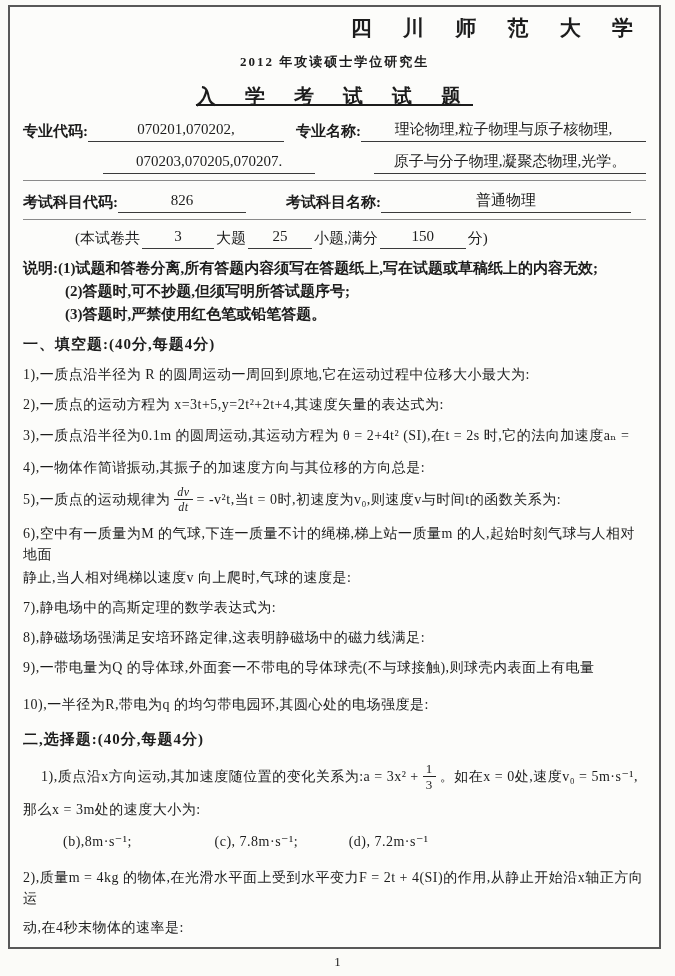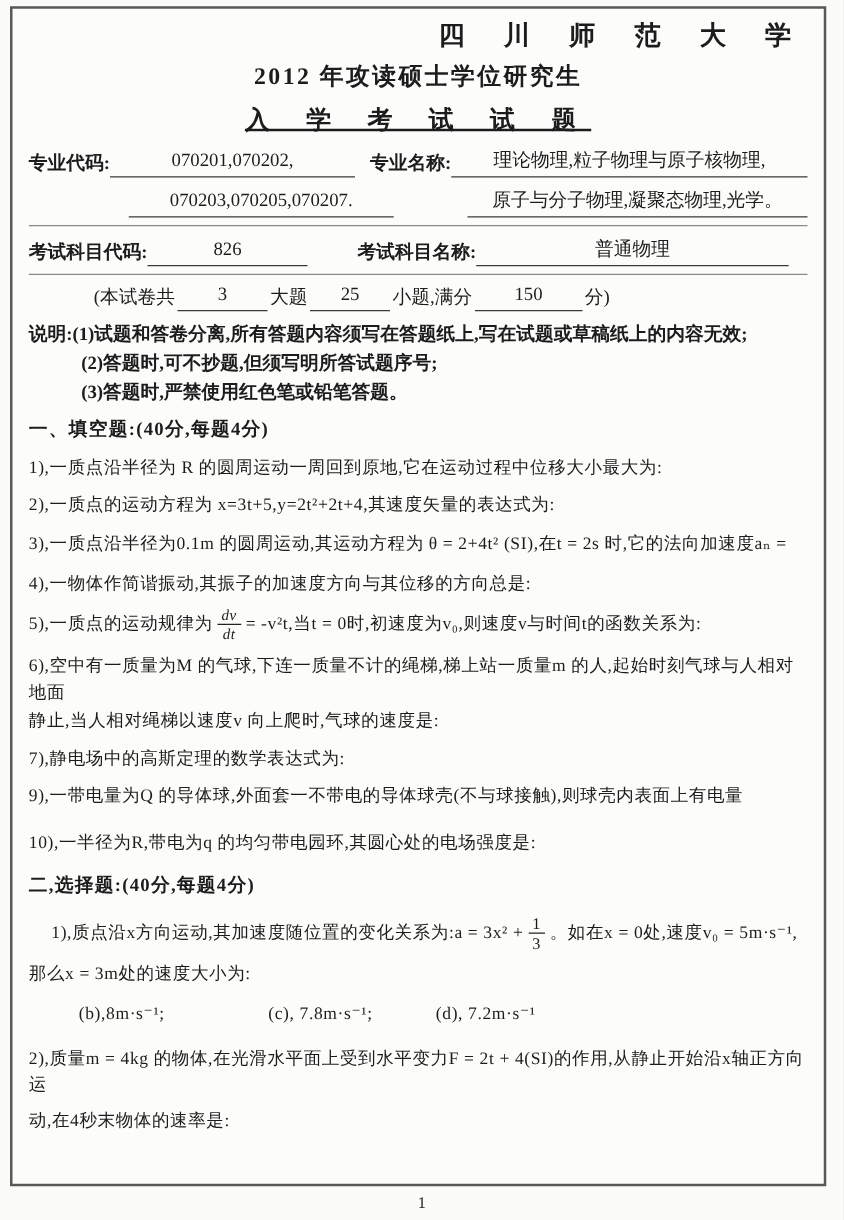--- a/index.html
+++ b/index.html
@@ -3,21 +3,21 @@
 <meta charset="utf-8">
 <style>
   html,body{margin:0;padding:0;background:#e8e8e6;}
   .page{position:relative;width:675px;height:976px;background:#fbfbf8;
         font-family:"Liberation Serif","DejaVu Serif",serif;color:#1c1c1c;overflow:hidden;}
   .frame{position:absolute;left:8px;top:5px;width:653px;height:944px;
          border:2px solid #585858;box-sizing:border-box;background:#fcfcfa;}
   .content{padding:5px 13px 0 13px;font-size:14px;line-height:21px;}
 
   .title-univ{text-align:right;font-size:21px;font-weight:bold;letter-spacing:13px;margin-top:6px;}
-  .title-year{text-align:center;font-size:19px;font-weight:bold;letter-spacing:2px;margin-top:12px;}
+  .title-year{text-align:center;font-size:13px;font-weight:bold;letter-spacing:2px;margin-top:12px;}
   .title-exam{text-align:center;font-size:20px;font-weight:bold;letter-spacing:12px;margin-top:14px;text-decoration:underline;}
 
   .fields{margin-top:12px;font-size:15px;}
   .frow{display:flex;align-items:flex-end;margin-top:9px;}
   .flabel{white-space:nowrap;font-weight:bold;}
   .uline{border-bottom:1px solid #3a3a3a;text-align:center;padding:0 4px 1px;box-sizing:border-box;}
   .rule{border-bottom:1px solid #8a8a8a;margin-top:6px;}
   .spacer{display:inline-block;}
 
   .summary{padding-left:52px;margin-top:6px;font-size:15px;display:flex;align-items:flex-end;}
@@ -108,20 +108,21 @@
         <span class="frac">
           <span class="num">dv</span>
           <span class="den">dt</span>
         </span>
         <span class="part">= -v²t,当t = 0时,初速度为v₀,则速度v与时间t的函数关系为:</span>
       </div>
 
       <div class="q" style="margin-top:10px;">6),空中有一质量为M 的气球,下连一质量不计的绳梯,梯上站一质量m 的人,起始时刻气球与人相对地面</div>
       <div class="q" style="margin-top:2px;">静止,当人相对绳梯以速度v 向上爬时,气球的速度是:</div>
       <div class="q">7),静电场中的高斯定理的数学表达式为:</div>
+      <div class="q">8),静磁场场强满足安培环路定律,这表明静磁场中的磁力线满足:</div>
       <div class="q">9),一带电量为Q 的导体球,外面套一不带电的导体球壳(不与球接触),则球壳内表面上有电量</div>
       <div class="q" style="margin-top:16px;">10),一半径为R,带电为q 的均匀带电园环,其圆心处的电场强度是:</div>
 
       <div class="sec-title" style="margin-top:14px;">二,选择题:(40分,每题4分)</div>
 
       <div class="q flexline indent1" style="margin-top:12px;">
         <span class="part">1),质点沿x方向运动,其加速度随位置的变化关系为:a = 3x² +</span>
         <span class="frac" style="font-style:normal;font-size:13px;">
           <span class="num">1</span>
           <span class="den">3</span>

